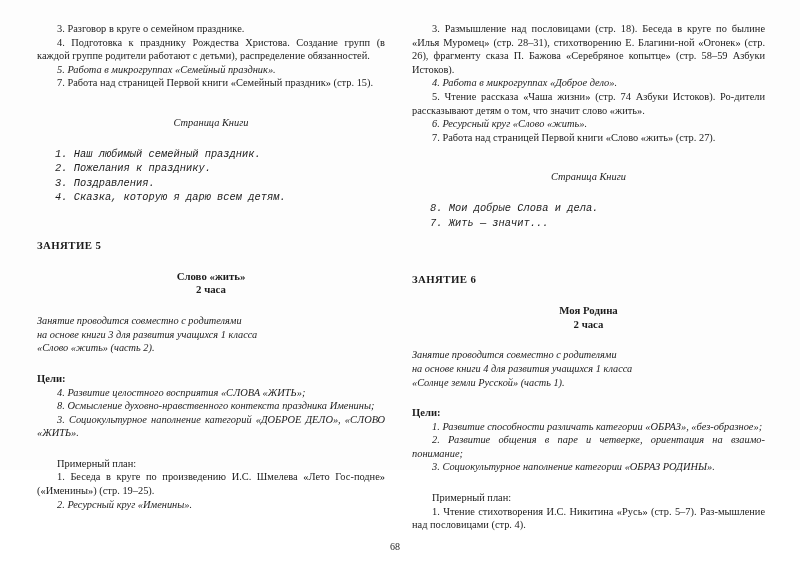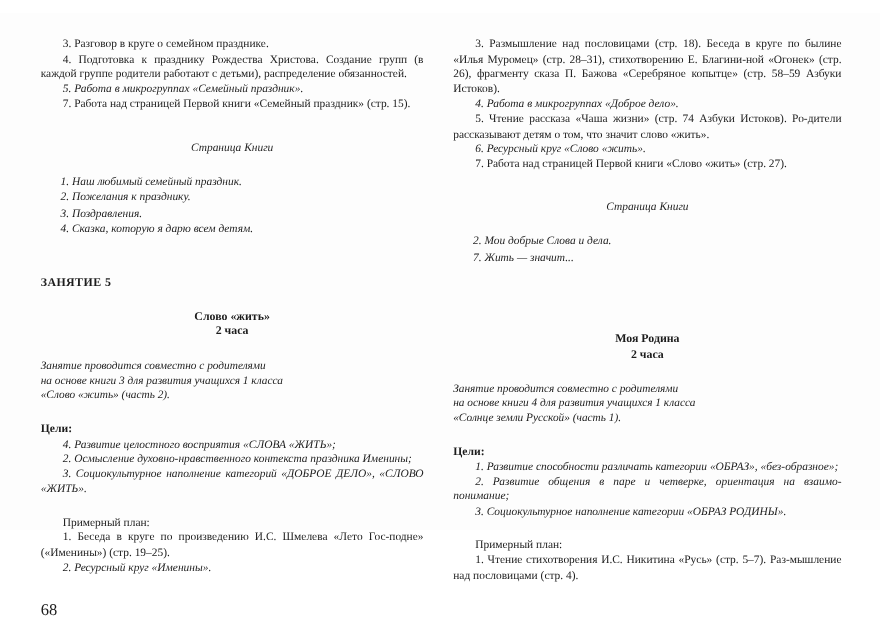--- a/index.html
+++ b/index.html
@@ -16,21 +16,20 @@
     color: #1c1c1c;
   }
 
   .spread {
     position: relative;
     width: 800px;
     height: 470px;
     background: #fdfdfd;
     display: flex;
     box-sizing: border-box;
-    margin-top: 12px;
   }
 
   .page {
     position: relative;
     box-sizing: border-box;
     height: 566px;
     padding-top: 22px;
     padding-bottom: 30px;
   }
   .page-left {
@@ -110,32 +109,33 @@
     margin: 0;
     padding: 0;
     list-style: none;
     font-style: italic;
     font-size: 10.4px;
     line-height: 14.6px;
   }
   .booklist li {
     padding-left: 18px;
     text-indent: 0;
+    font-family: Liberation Mono, monospace;
   }
 
   .plan-head {
     font-size: 10.4px;
     text-indent: 20px;
   }
 
   .folio {
     position: absolute;
     bottom: 14px;
-    font-size: 15px;
-    text-align: left;
+    font-size: 10px;
+    text-align: right;
   }
   .folio-left {
     left: 0;
     width: 400px;
     padding-left: 37px;
     box-sizing: border-box;
   }
   .folio-right {
     right: 0;
     width: 400px;
@@ -181,21 +181,21 @@
       <div class="spacer-md"></div>
 
       <p class="intro">Занятие проводится совместно с родителями</p>
       <p class="intro">на основе книги 3 для развития учащихся 1 класса</p>
       <p class="intro">«Слово «жить» (часть 2).</p>
 
       <div class="spacer-md"></div>
 
       <p class="goals-head">Цели:</p>
       <p class="para ital">4. Развитие целостного восприятия «СЛОВА «ЖИТЬ»;</p>
-      <p class="para ital">2. Осмысление духовно-нравственного контекста праздника Именины;</p>
+      <p class="para ital">8. Осмысление духовно-нравственного контекста праздника Именины;</p>
       <p class="para ital">3. Социокультурное наполнение категорий «ДОБРОЕ ДЕЛО», «СЛОВО «ЖИТЬ».</p>
 
       <div class="spacer-md"></div>
 
       <p class="plan-head">Примерный план:</p>
       <p class="para">1. Беседа в круге по произведению И.С. Шмелева «Лето Гос-подне» («Именины») (стр. 19–25).</p>
       <p class="para ital">2. Ресурсный круг «Именины».</p>
 
     </div>
     <div class="folio folio-left">68</div>
@@ -210,27 +210,28 @@
       <p class="para ital">6. Ресурсный круг «Слово «жить».</p>
       <p class="para">7. Работа над страницей Первой книги «Слово «жить» (стр. 27).</p>
 
       <div class="spacer-lg"></div>
 
       <p class="page-head">Страница Книги</p>
 
       <div class="spacer-md"></div>
 
       <ul class="booklist">
-        <li>2. Мои добрые Слова и дела.</li>
+        <li>8. Мои добрые Слова и дела.</li>
         <li>7. Жить — значит...</li>
       </ul>
 
       <div class="spacer-xl"></div>
       <div class="spacer-sm"></div>
 
+      <p class="section-title">ЗАНЯТИЕ 6</p>
 
       <div class="spacer-md"></div>
 
       <p class="lesson-name">Моя Родина</p>
       <p class="lesson-name">2 часа</p>
 
       <div class="spacer-md"></div>
 
       <p class="intro">Занятие проводится совместно с родителями</p>
       <p class="intro">на основе книги 4 для развития учащихся 1 класса</p>

